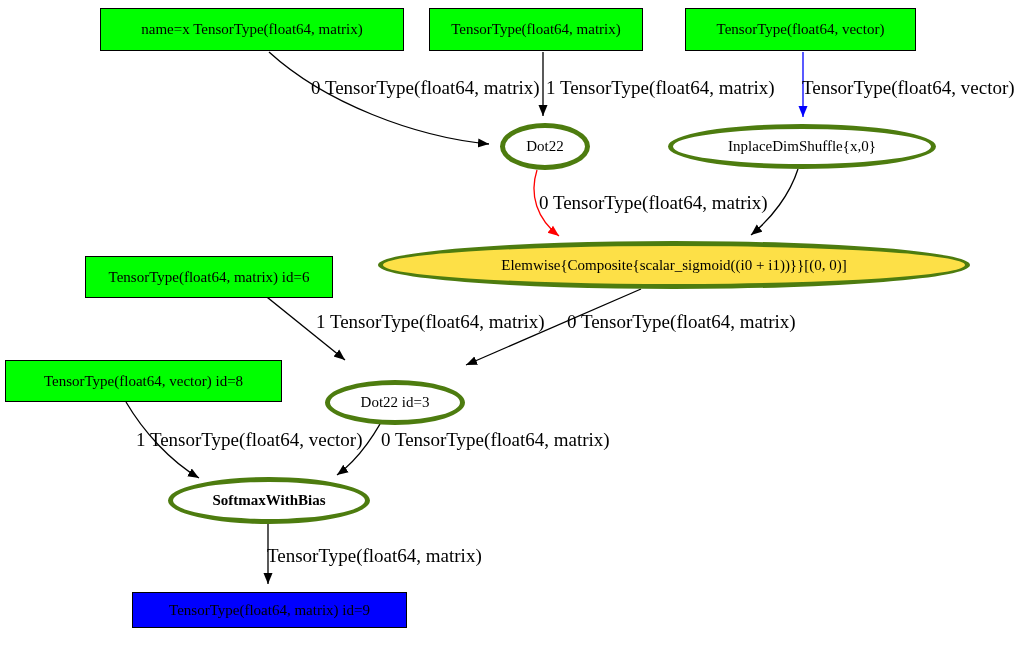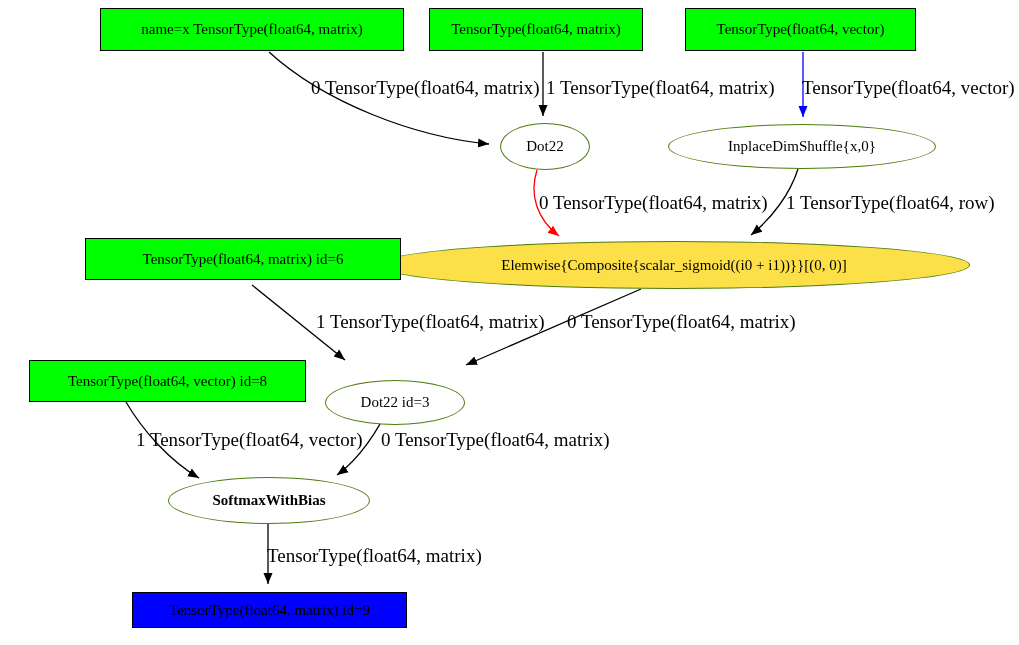--- a/index.html
+++ b/index.html
@@ -7,35 +7,35 @@
     position:relative;width:1019px;height:645px;background:#ffffff;
     font-family:"Liberation Serif", serif;color:#000;overflow:hidden;
   }
   .edges-svg{position:absolute;left:0;top:0;width:1019px;height:645px;}
   .node{
     position:absolute;display:flex;align-items:center;justify-content:center;
     font-size:15px;white-space:nowrap;box-sizing:border-box;
   }
   .node-box{background:#00ff00;border:1px solid #000000;}
   .node-box.out{background:#0000ff;color:#000000;}
-  .node-ellipse{background:#ffffff;border:1px solid #4d7c0f;border-radius:50%;}
+  .node-ellipse{background:#ffffff;border:5px solid #4d7c0f;border-radius:50%;}
   .node-ellipse.pink{background:#fde047;}
   .edge-label{
     position:absolute;font-size:19px;white-space:nowrap;line-height:18px;
   }
   
   #n-input-x   {left:100px;top:8px;  width:304px;height:43px;}
   #n-input-w   {left:429px;top:8px;  width:214px;height:43px;}
   #n-input-b   {left:685px;top:8px;  width:231px;height:43px;}
   #n-dot22     {left:500px;top:123px;width:90px; height:47px;}
   #n-dimshuffle{left:668px;top:124px;width:268px;height:45px;}
   #n-elemwise  {left:378px;top:241px;width:592px;height:48px;}
-  #n-input-id6 {left:85px; top:238px;width:316px;height:42px;}
+  #n-input-id6 {left:85px; top:256px;width:248px;height:42px;}
   #n-dot22-id3 {left:325px;top:380px;width:140px;height:45px;}
-  #n-input-id8 {left:5px;  top:360px;width:277px;height:42px;margin-left:24px;}
+  #n-input-id8 {left:5px;  top:360px;width:277px;height:42px;}
   #n-softmax   {left:168px;top:477px;width:202px;height:47px;font-weight:bold;}
   #n-output-id9{left:132px;top:592px;width:275px;height:36px;}
   
   #l-e0{left:311px;top:79px;}
   #l-e1{left:546px;top:79px;}
   #l-e2{left:802px;top:79px;}
   #l-e3{left:539px;top:194px;}
   #l-e4{left:786px;top:194px;}
   #l-e5{left:316px;top:313px;}
   #l-e6{left:567px;top:313px;}
@@ -103,20 +103,19 @@
     <span>SoftmaxWithBias</span>
   </div>
   <div id="n-output-id9" class="node node-box out">
     <span>TensorType(float64, matrix) id=9</span>
   </div>
 
   <span id="l-e0" class="edge-label">0 TensorType(float64, matrix)</span>
   <span id="l-e1" class="edge-label">1 TensorType(float64, matrix)</span>
   <span id="l-e2" class="edge-label">TensorType(float64, vector)</span>
   <span id="l-e3" class="edge-label">0 TensorType(float64, matrix)</span>
-  <span id="l-e4" class="edge-label">1 TensorType(float64, row)</span>
   <span id="l-e5" class="edge-label">1 TensorType(float64, matrix)</span>
   <span id="l-e6" class="edge-label">0 TensorType(float64, matrix)</span>
   <span id="l-e7" class="edge-label">1 TensorType(float64, vector)</span>
   <span id="l-e8" class="edge-label">0 TensorType(float64, matrix)</span>
   <span id="l-e9" class="edge-label">TensorType(float64, matrix)</span>
 
 </div>
 
 </body></html>

